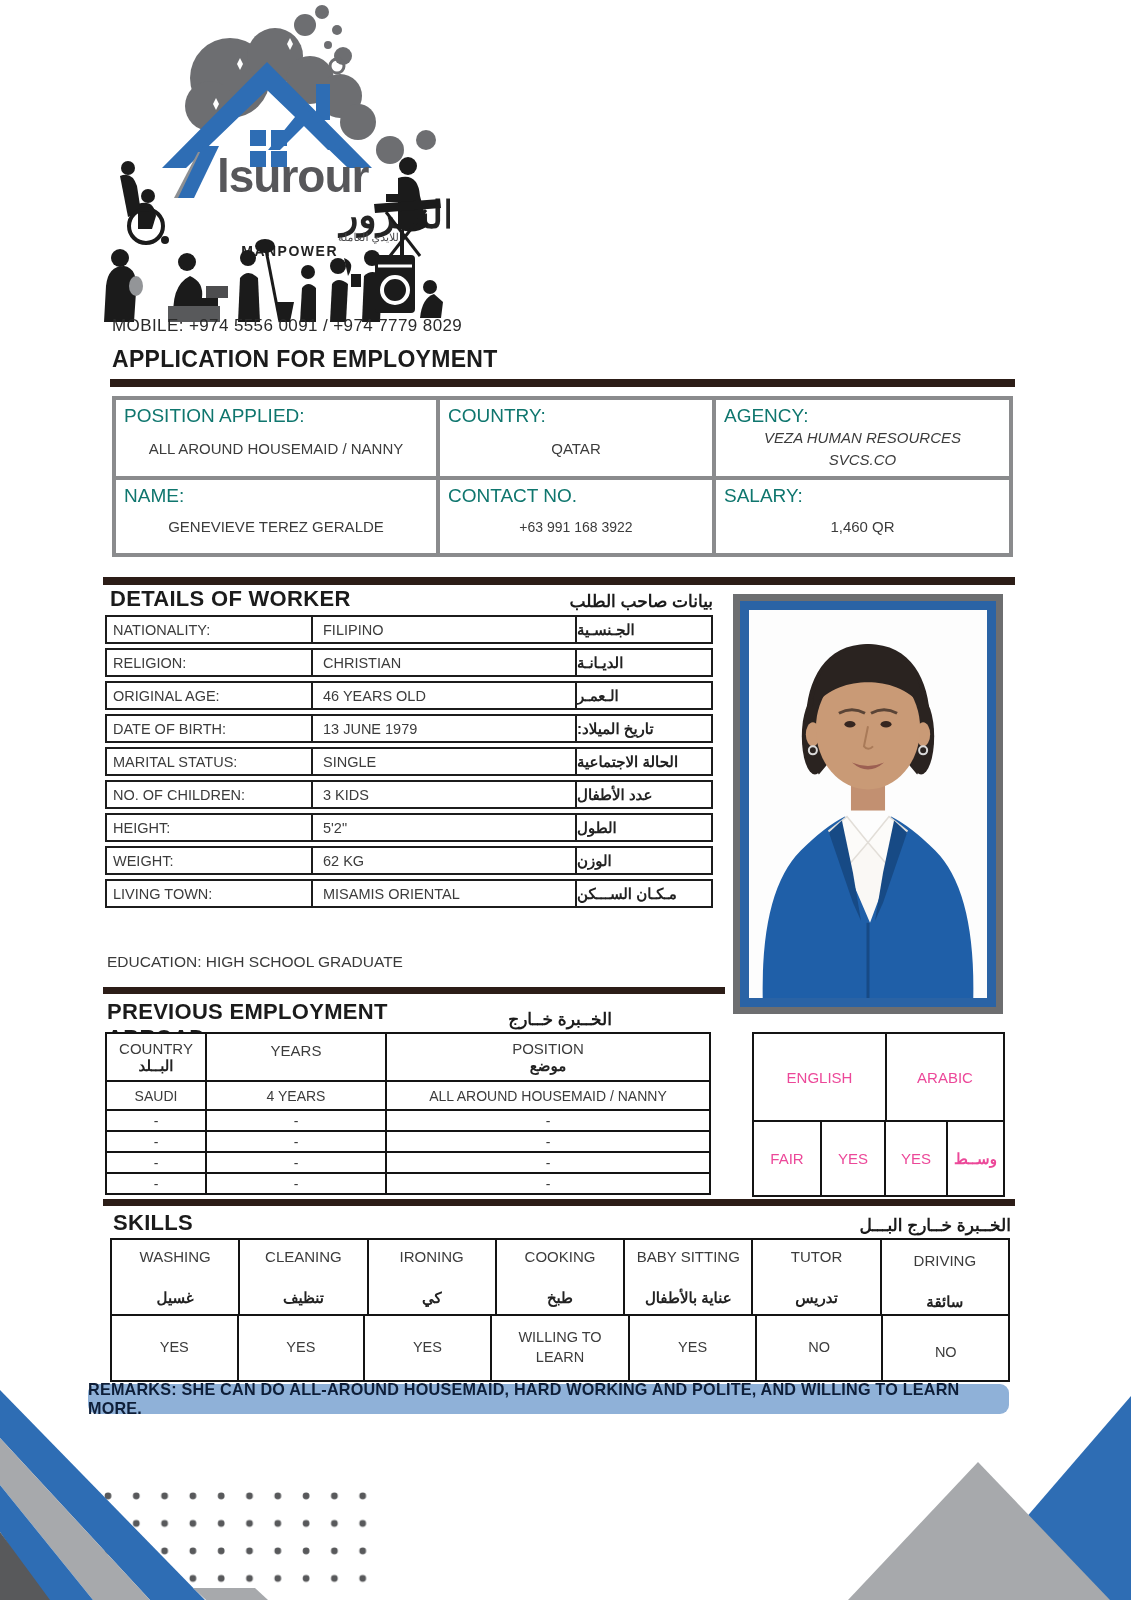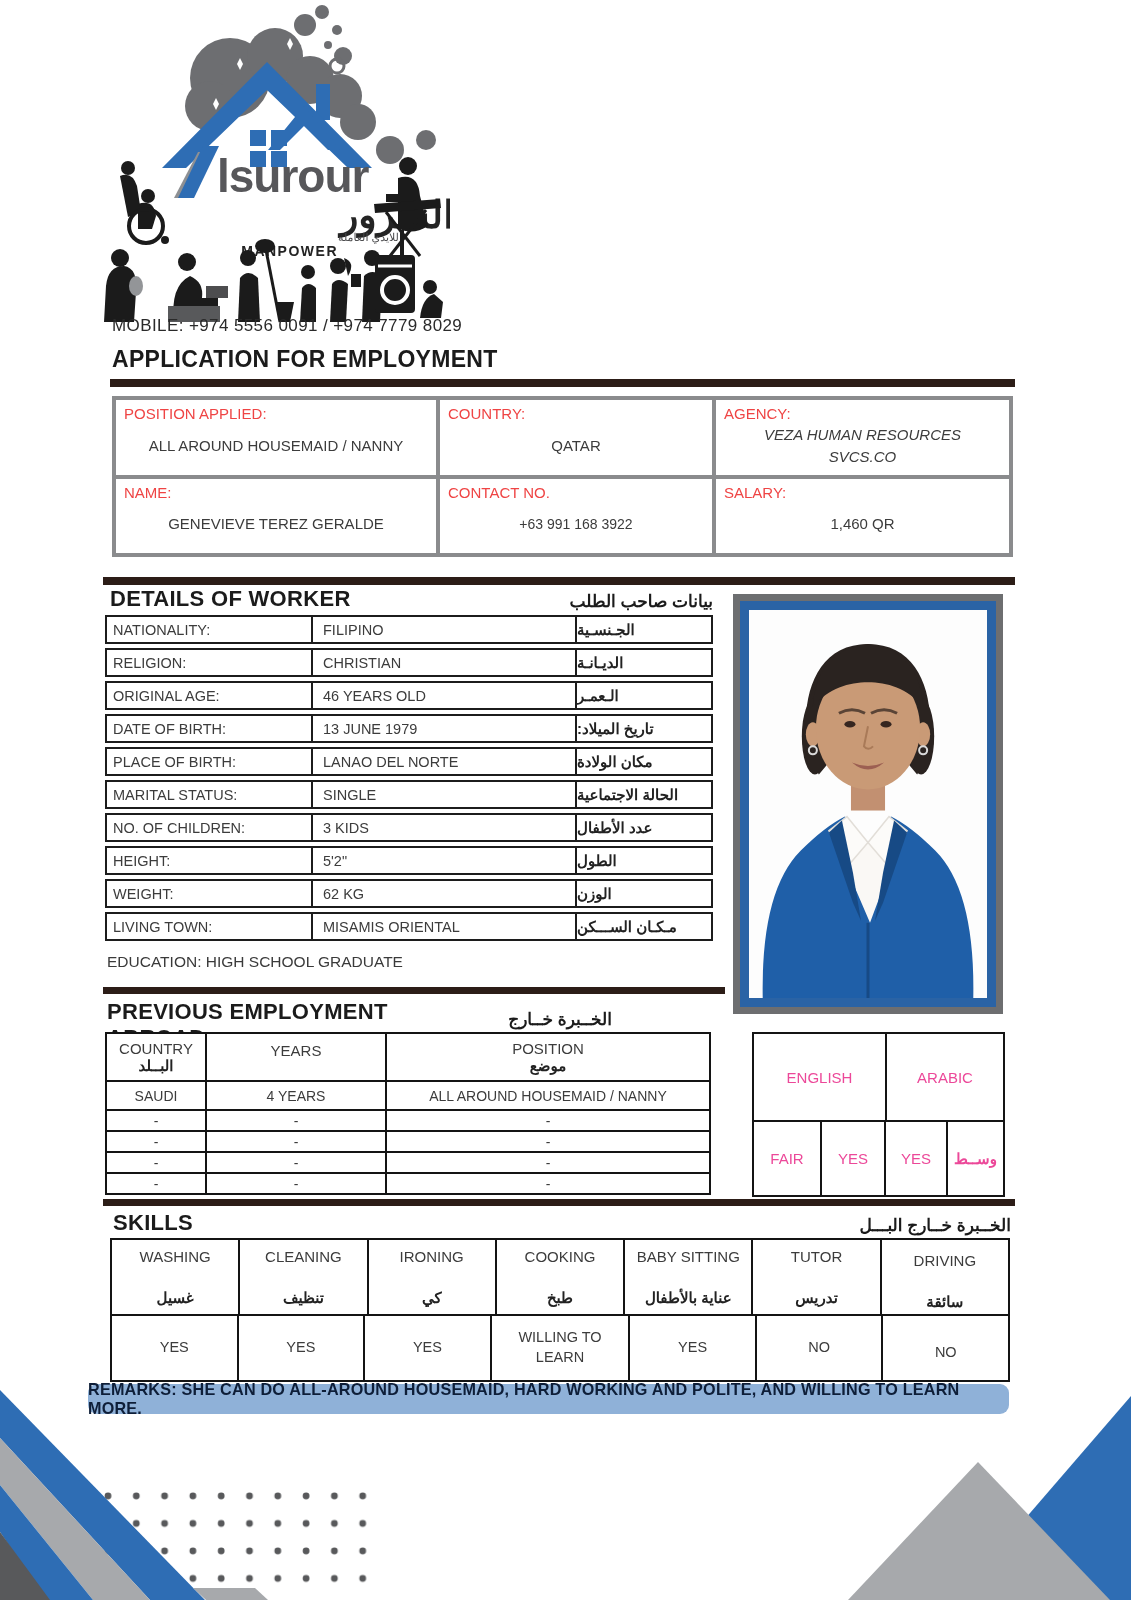--- a/index.html
+++ b/index.html
@@ -11,21 +11,21 @@
   .bar{position:absolute;height:8px;background:#2c1d17;}
   
   .h-row{position:absolute;display:flex;justify-content:space-between;align-items:flex-end;}
   .h-en{font-size:22px;font-weight:bold;color:#1b1b1b;letter-spacing:.3px;}
   .h-ar{font-size:17px;font-weight:bold;color:#1b1b1b;direction:rtl;}
   
   .app-table{position:absolute;left:112px;top:396px;width:901px;height:161px;box-sizing:border-box;
              border:4px solid #8a8b8d;background:#8a8b8d;display:grid;
              grid-template-columns:320px 272px 1fr;grid-template-rows:1fr 1fr;gap:4px;}
   .app-cell{background:#fff;display:flex;flex-direction:column;padding:5px 8px;box-sizing:border-box;}
-  .app-lbl{font-size:15px;color:#ef4444;}
+  .app-lbl{font-size:19px;color:#0f766e;}
   .app-val{flex:1;display:flex;align-items:center;justify-content:center;text-align:center;
            font-size:15px;color:#3c3c3c;line-height:1.45;}
   
   .dtable{position:absolute;left:105px;top:615px;width:608px;}
   .drow{height:29px;border:2px solid #1c1c1c;margin-bottom:4px;display:flex;align-items:stretch;
         background:#fff;box-sizing:border-box;}
   .drow .lbl{width:198px;border-right:2px solid #1c1c1c;display:flex;align-items:center;
              padding-left:6px;font-size:14.5px;color:#3c3c3c;}
   .drow .val{flex:1;border-right:2px solid #1c1c1c;display:flex;align-items:center;
              padding-left:10px;font-size:14.5px;color:#3c3c3c;}
@@ -243,25 +243,20 @@
       <span class="lbl">ORIGINAL AGE:</span>
       <span class="val">46 YEARS OLD</span>
       <span class="ar">الـعمـر</span>
     </div>
     <div class="drow">
       <span class="lbl">DATE OF BIRTH:</span>
       <span class="val">13 JUNE 1979</span>
       <span class="ar">تاريخ الميلاد:</span>
     </div>
     <div class="drow">
-      <span class="lbl">PLACE OF BIRTH:</span>
-      <span class="val">LANAO DEL NORTE</span>
-      <span class="ar">مكان الولادة</span>
-    </div>
-    <div class="drow">
       <span class="lbl">MARITAL STATUS:</span>
       <span class="val">SINGLE</span>
       <span class="ar">الحالة الاجتماعية</span>
     </div>
     <div class="drow">
       <span class="lbl">NO. OF CHILDREN:</span>
       <span class="val">3 KIDS</span>
       <span class="ar">عدد الأطفال</span>
     </div>
     <div class="drow">

